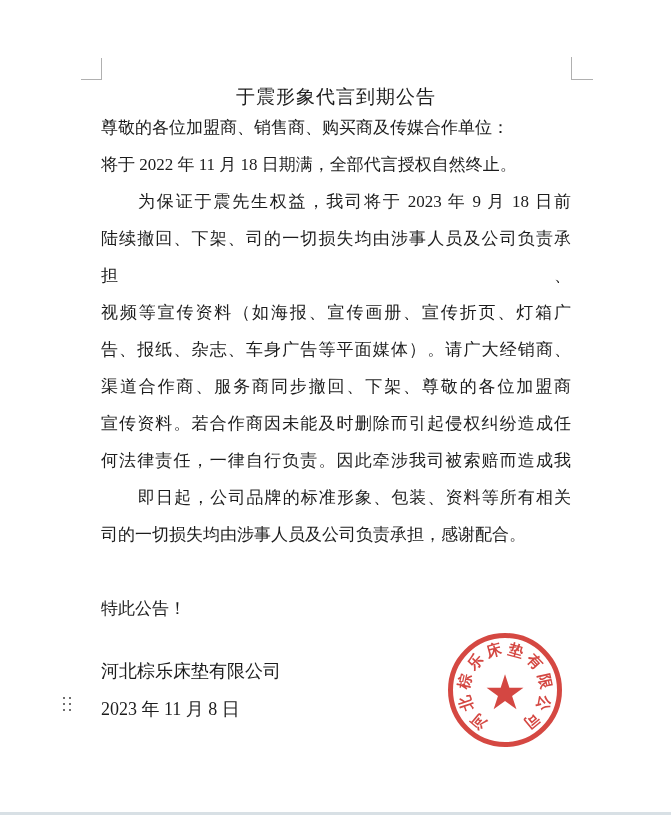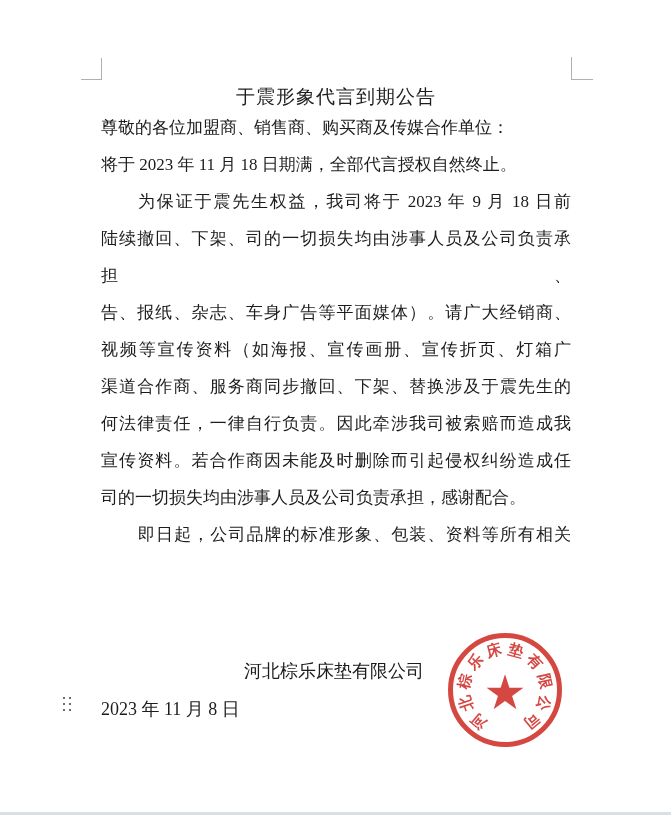--- a/index.html
+++ b/index.html
@@ -20,21 +20,21 @@
     position:absolute;left:101px;top:109px;width:470px;
     font-size:17px;line-height:37px;
   }
   .line{width:470px;font-family:Liberation Serif, serif;}
   .line.fill{text-align:justify;text-align-last:justify;}
   .line.indent{padding-left:37px;box-sizing:border-box;}
   .closing{margin-top:37px;}
 
   .sig-company{
     position:absolute;left:101px;top:657px;width:470px;box-sizing:border-box;
-    text-align:center;padding-right:4px;font-size:18px;line-height:28px;
+    text-align:left;padding-right:4px;font-size:18px;line-height:28px;
   }
   .sig-date{
     position:absolute;left:101px;top:695px;width:470px;box-sizing:border-box;
     text-align:left;padding-right:18px;font-size:18px;line-height:28px;
   }
 
   
   .seal{position:absolute;left:448px;top:633px;width:114px;height:114px;z-index:5;mix-blend-mode:multiply;pointer-events:none;}
   .seal-ring{position:absolute;left:0;top:0;right:0;bottom:0;border:5px solid #d0342e;border-radius:50%;opacity:.9;}
   .seal-star{
@@ -60,30 +60,31 @@
 <div class="page">
 
   <div class="corner tl"></div>
   <div class="corner tr"></div>
 
   <div class="title">于震形象代言到期公告</div>
 
   <div class="textarea" id="textarea">
 
   <div class="line">尊敬的各位加盟商、销售商、购买商及传媒合作单位：</div>
-      <div class="line">将于 2023 年 11 月 18 日期满，全部代言授权自然终止。</div>
+      <div class="line">将于 2022 年 11 月 18 日期满，全部代言授权自然终止。</div>
       <div class="line indent fill">为保证于震先生权益，我司将于 2023 年 9 月 18 日前</div>
       <div class="line fill">陆续撤回、下架、司的一切损失均由涉事人员及公司负责承担、</div>
+      <div class="line fill">视频等宣传资料（如海报、宣传画册、宣传折页、灯箱广</div>
       <div class="line fill">告、报纸、杂志、车身广告等平面媒体）。请广大经销商、</div>
-      <div class="line fill">视频等宣传资料（如海报、宣传画册、宣传折页、灯箱广</div>
-      <div class="line fill">渠道合作商、服务商同步撤回、下架、替换涉及于震先生的</div>
+      <div class="line fill">渠道合作商、服务商同步撤回、下架、尊敬的各位加盟商</div>
+      <div class="line fill">宣传资料。若合作商因未能及时删除而引起侵权纠纷造成任</div>
       <div class="line fill">何法律责任，一律自行负责。因此牵涉我司被索赔而造成我</div>
-      <div class="line fill">宣传资料。若合作商因未能及时删除而引起侵权纠纷造成任</div>
+      <div class="line indent fill">即日起，公司品牌的标准形象、包装、资料等所有相关</div>
       <div class="line">司的一切损失均由涉事人员及公司负责承担，感谢配合。</div>
-      <div class="line indent fill">即日起，公司品牌的标准形象、包装、资料等所有相关</div>
+      <div class="line closing">特此公告！</div>
     </div>
 
   <div class="sig-company">河北棕乐床垫有限公司</div>
   <div class="sig-date">2023 年 11 月 8 日</div>
 
   <div class="seal" id="seal">
     <div class="seal-ring"></div>
     <div class="seal-star">★</div>
 
   <span class="seal-char" style="transform: rotate(-140deg) translateY(-41px);">河</span>

